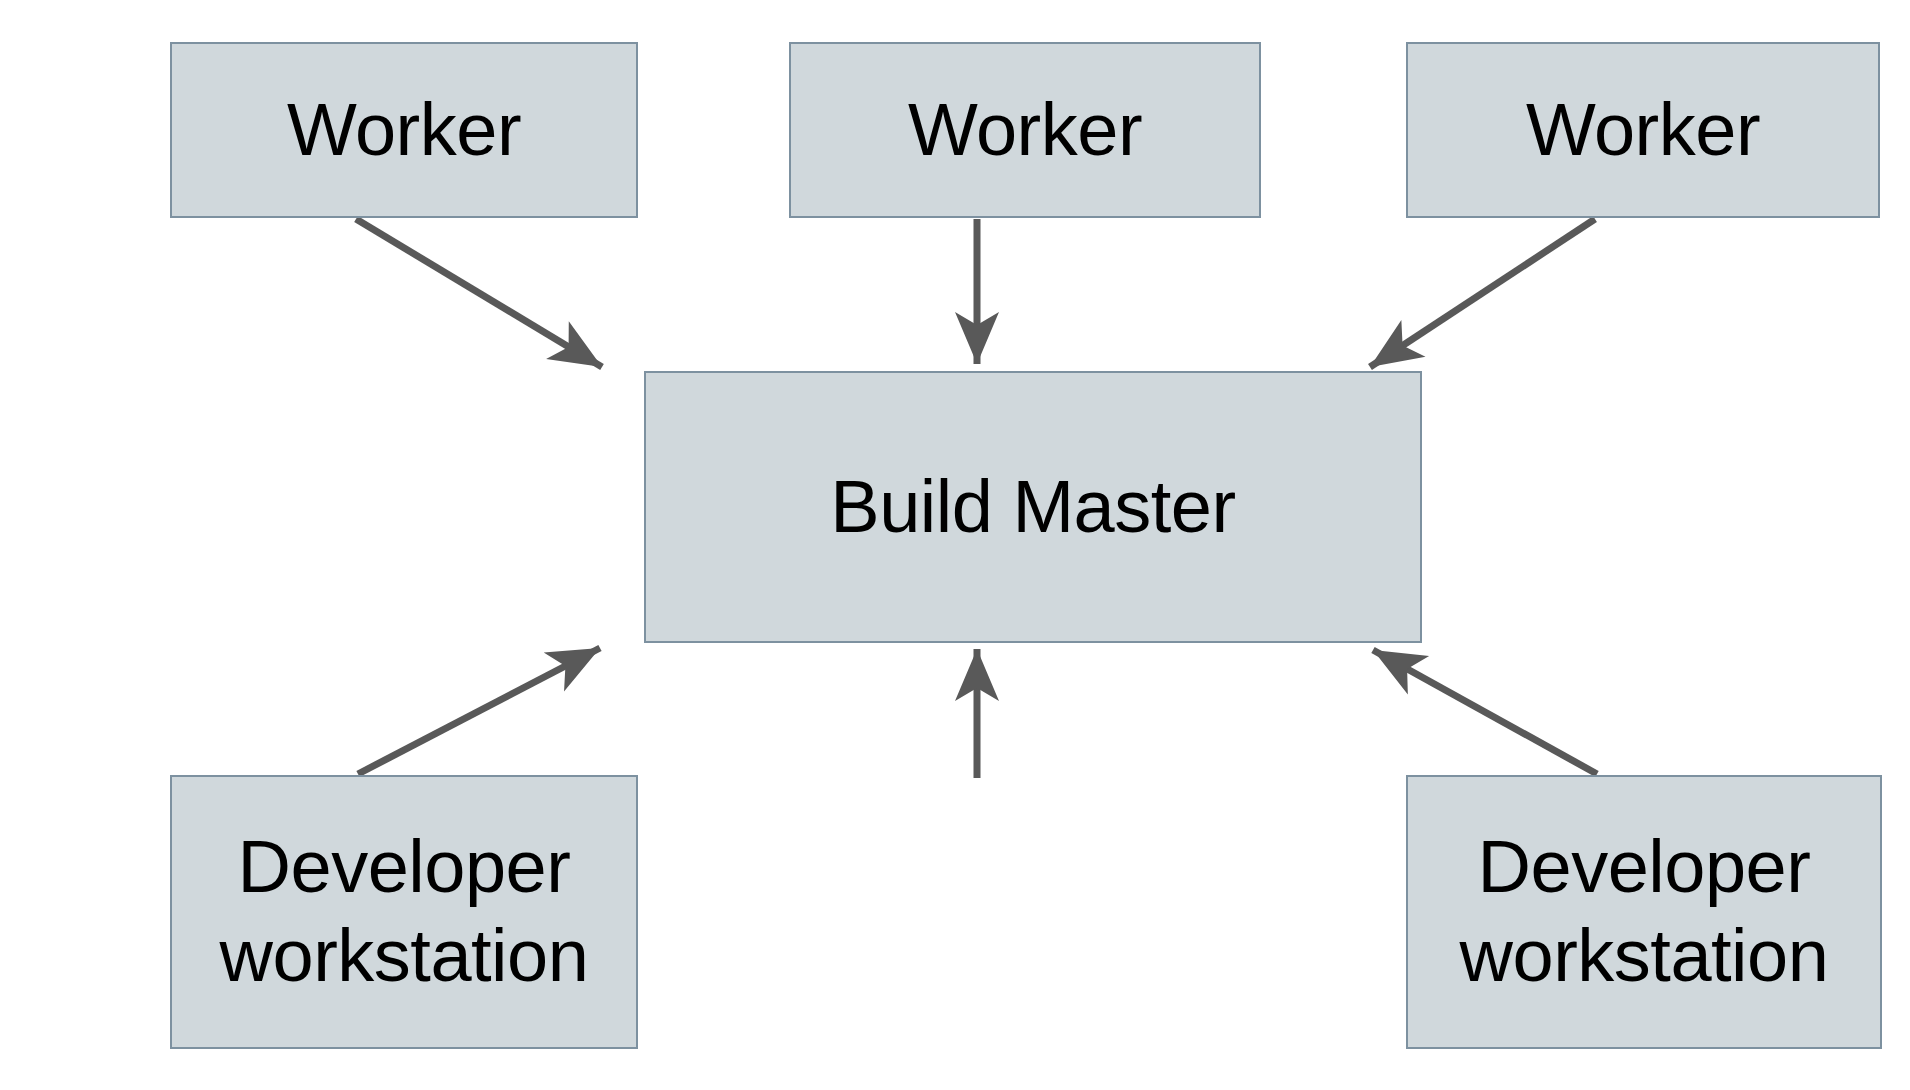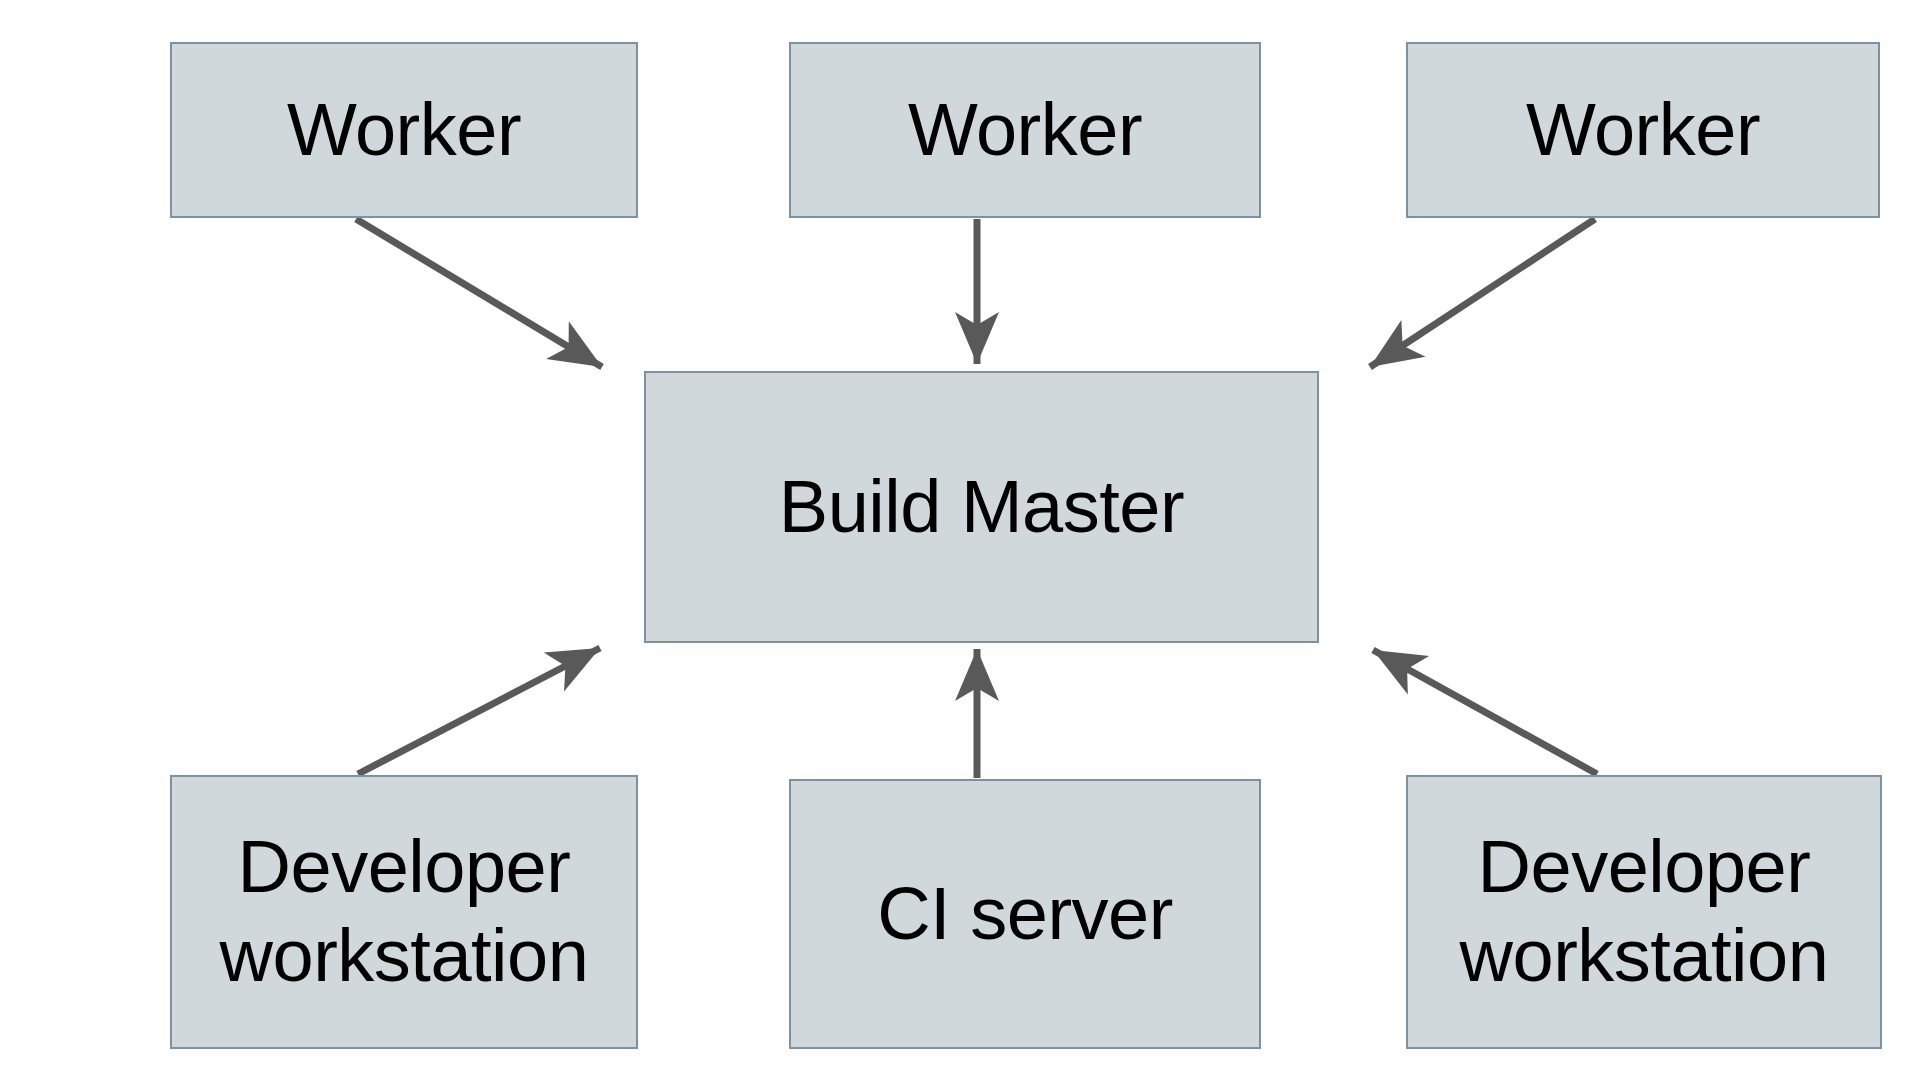--- a/index.html
+++ b/index.html
@@ -66,26 +66,23 @@
 
   <div class="node" style="left: 122px; top: 42px; width: 468px; height: 176px;">
     <span class="node-label">Worker</span>
   </div>
   <div class="node" style="left: 741px; top: 42px; width: 472px; height: 176px;">
     <span class="node-label">Worker</span>
   </div>
   <div class="node" style="left: 1358px; top: 42px; width: 474px; height: 176px;">
     <span class="node-label">Worker</span>
   </div>
-  <div class="node" style="left: 596px; top: 371px; width: 675px; height: 272px;">
+  <div class="node" style="left: 596px; top: 371px; width: 778px; height: 272px;">
     <span class="node-label">Build Master</span>
   </div>
   <div class="node" style="left: 122px; top: 775px; width: 468px; height: 274px;">
     <span class="node-label">Developer workstation</span>
-  </div>
-  <div class="node" style="left: 741px; top: 779px; width: 472px; height: 270px;">
-    <span class="node-label">CI server</span>
   </div>
   <div class="node" style="left: 1358px; top: 775px; width: 476px; height: 274px;">
     <span class="node-label">Developer workstation</span>
   </div>
 
 </div>
 
 </body></html>

